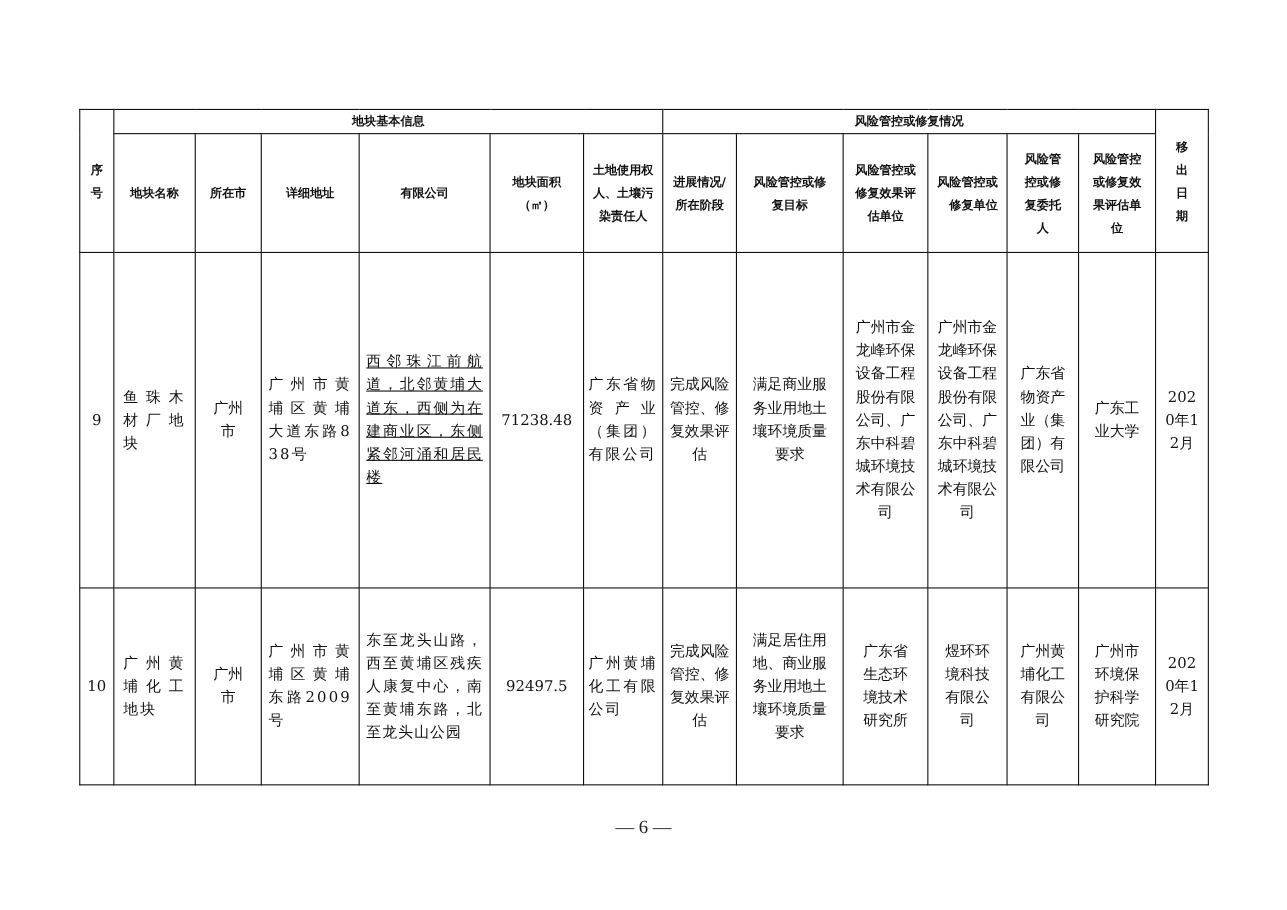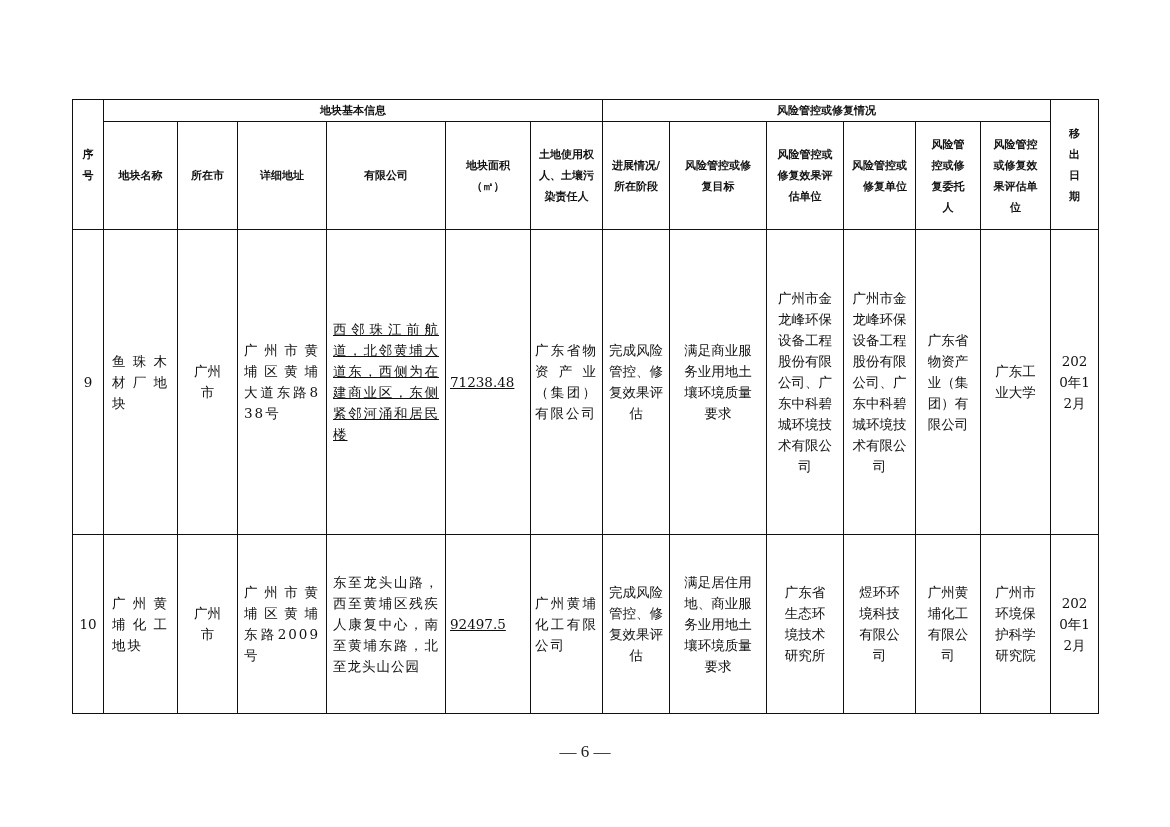--- a/index.html
+++ b/index.html
@@ -19,21 +19,21 @@
       font-weight: bold; font-size: 11px; line-height: 21px; text-align: center;
       padding: 0 5px;
     }
     tr.grp th { height: 21px; }
     tr.hdr th { height: 107px; }
     tr.r9 td { height: 304px; margin-left: 16px; }
     tr.r10 td { height: 178px; }
     td.c { text-align: center; }
     td.j { text-align: justify; text-align-last: left; letter-spacing: 2px; }
     td.seq { text-align: center; padding: 0; }
-    td.area { text-align: left; font-size: 14px; text-decoration: underline; }
+    td.area { text-align: center; font-size: 14px; }
     .footer {
       position: absolute; left: 0; width: 1170px; top: 742px;
       text-align: center; font-size: 17px; color: #222;
       font-family: "Liberation Serif", "DejaVu Serif", serif;
     }
   </style>
 </head>
 <body>
 
 <table class="main">

